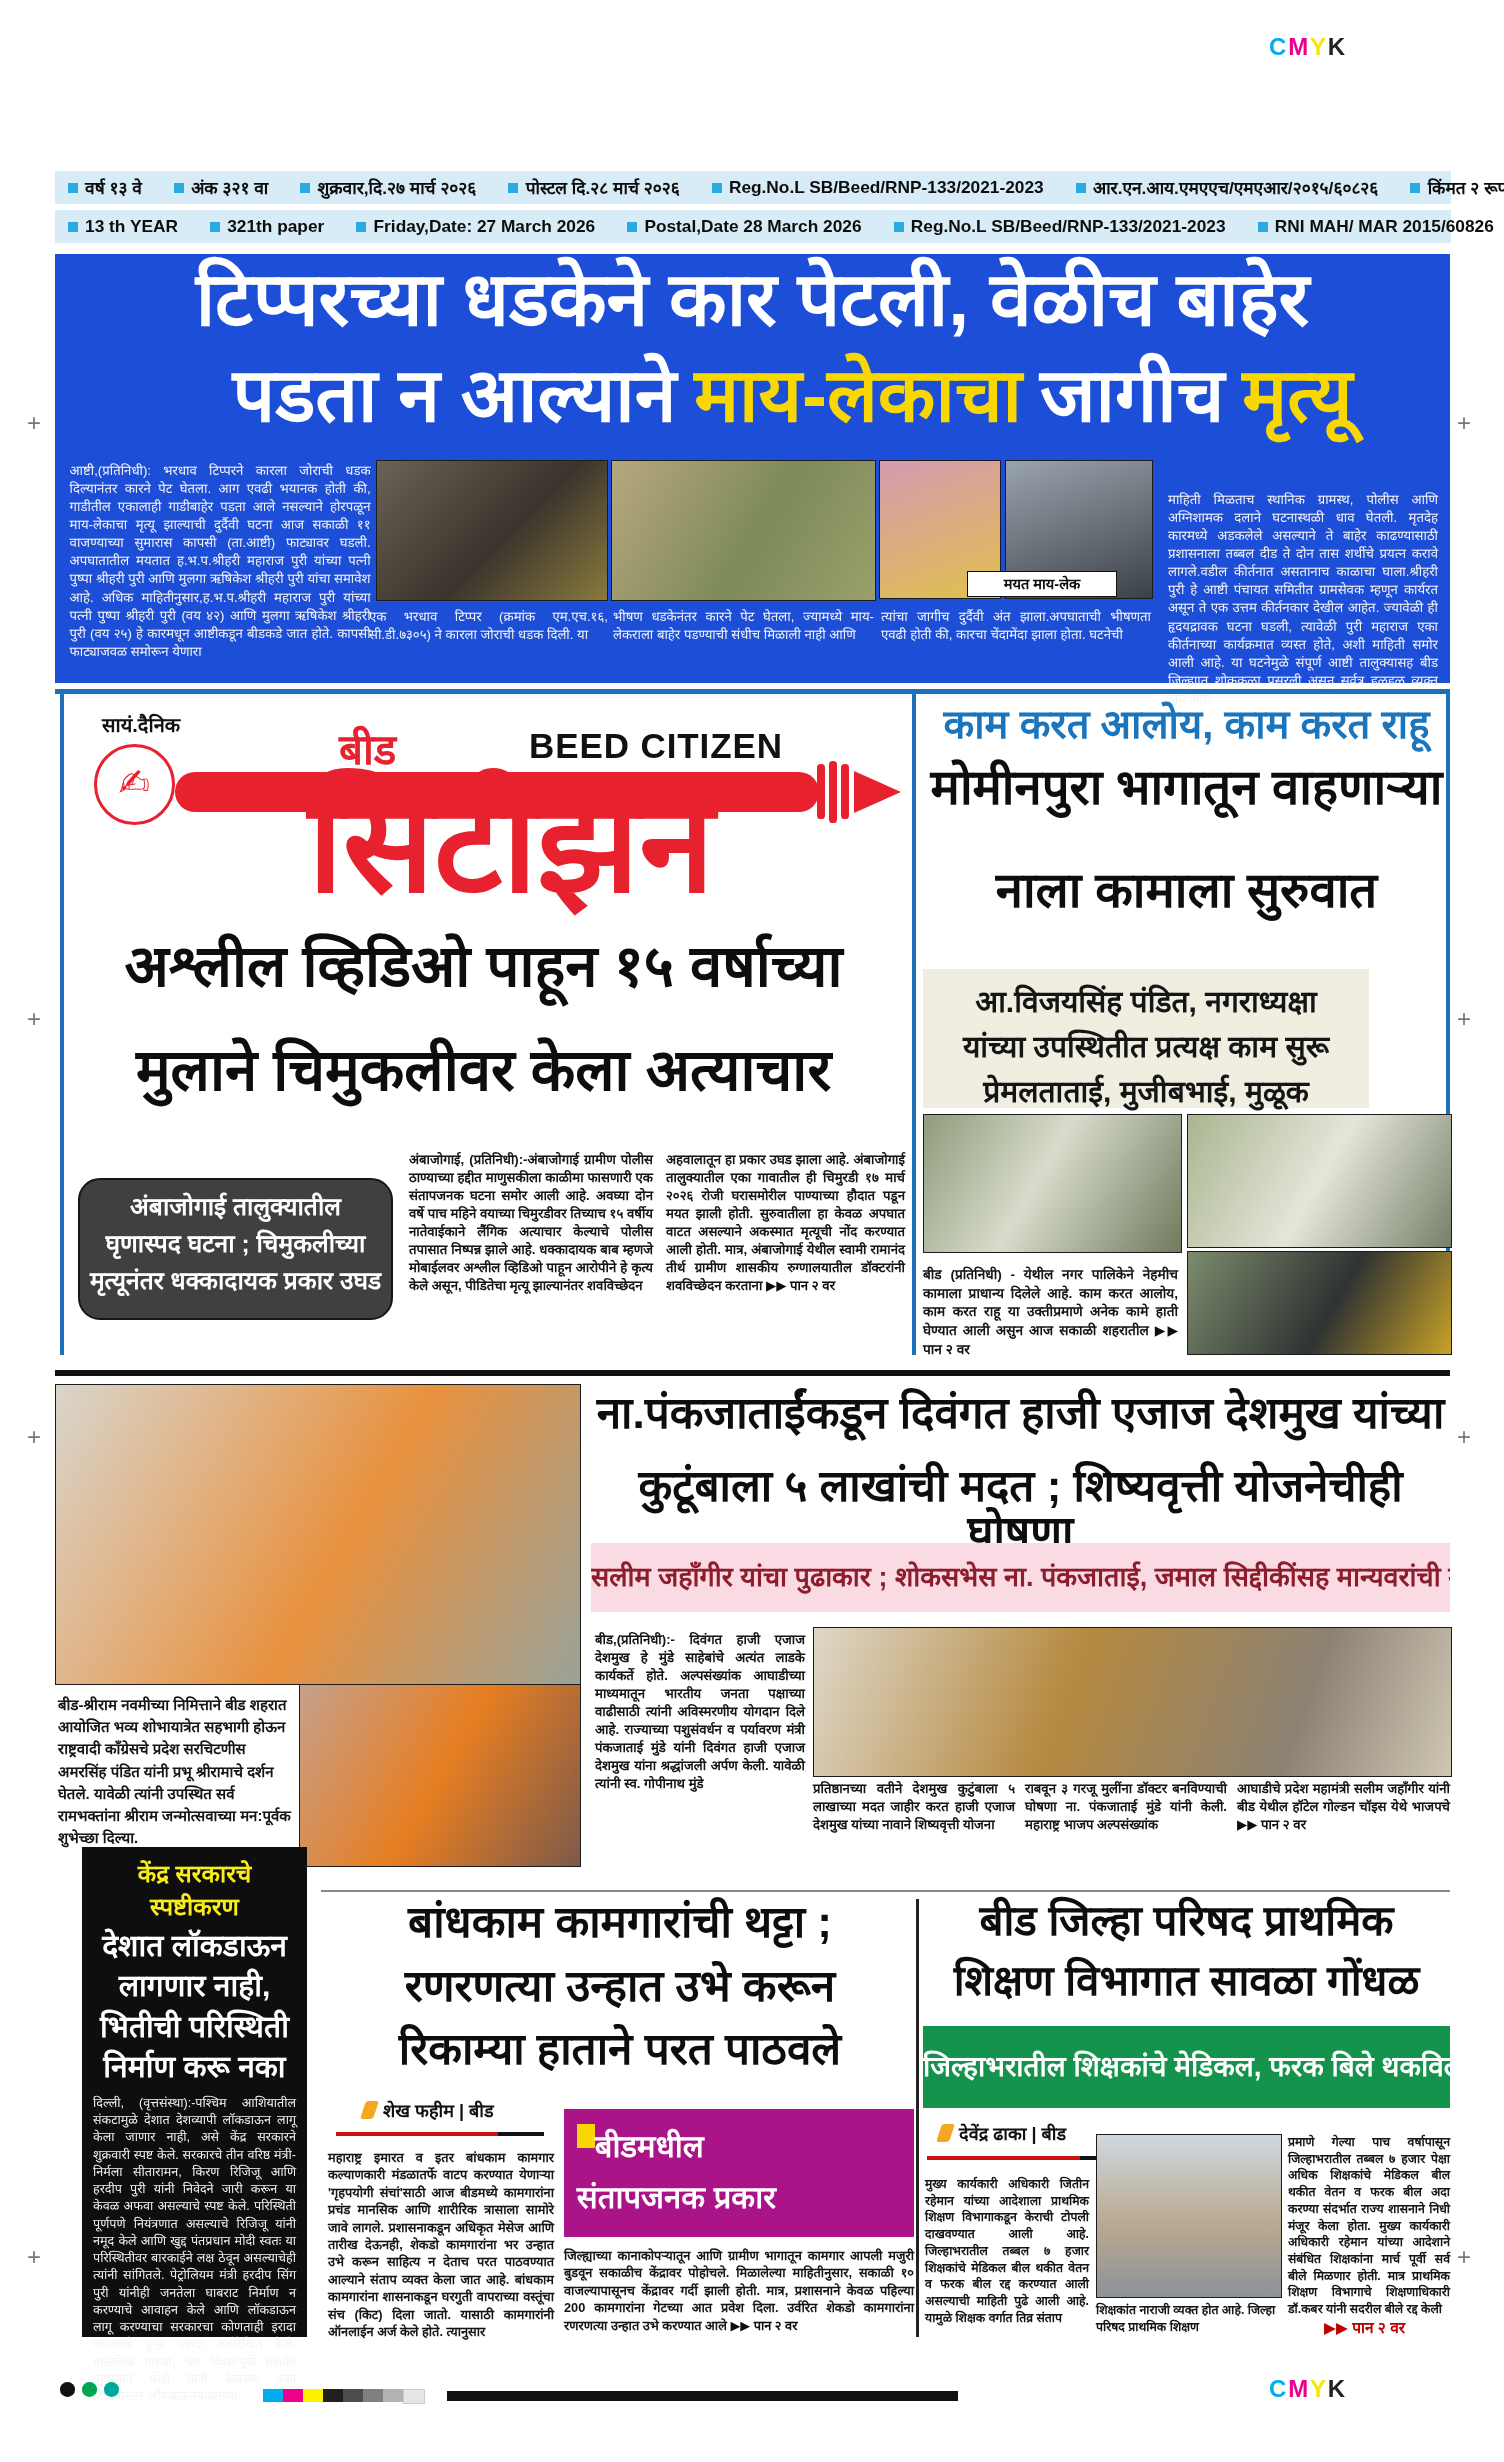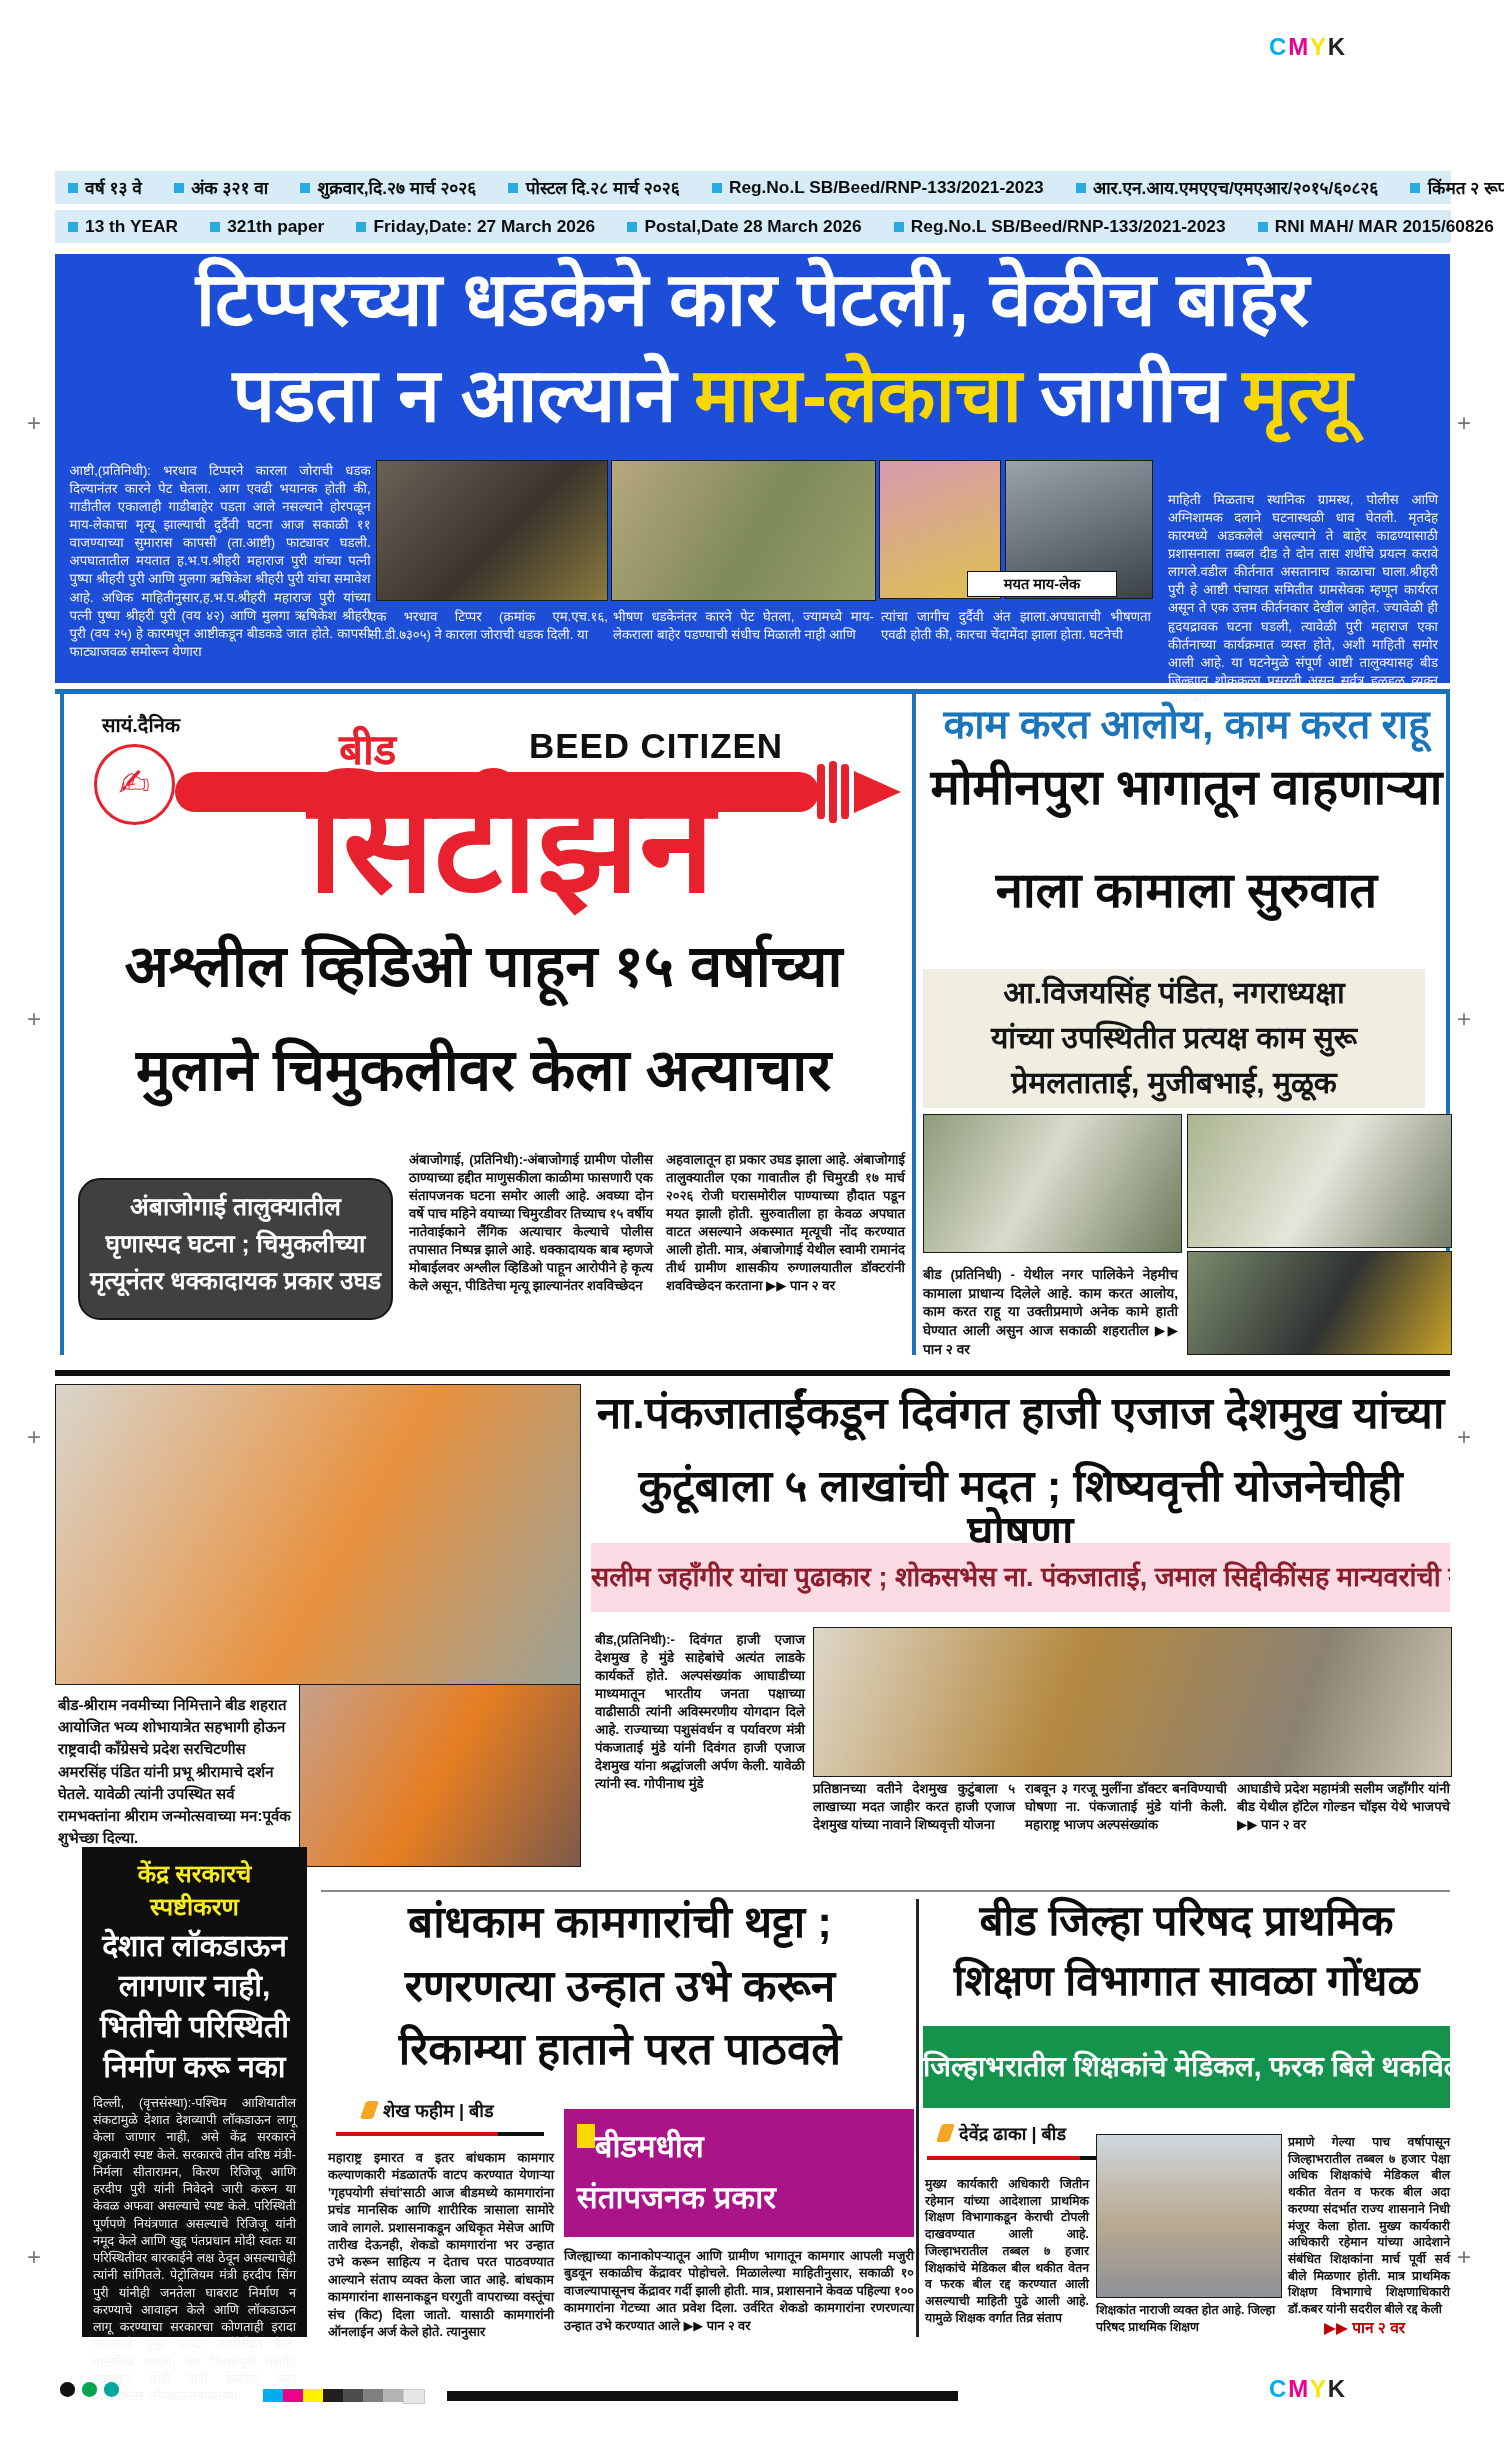--- a/index.html
+++ b/index.html
@@ -147,21 +147,21 @@
 </div>
 <div class="abs bodytxt" style="left:409px;top:1151px;width:244px;height:193px;">अंबाजोगाई, (प्रतिनिधी):-अंबाजोगाई ग्रामीण पोलीस ठाण्याच्या हद्दीत माणुसकीला काळीमा फासणारी एक संतापजनक घटना समोर आली आहे. अवघ्या दोन वर्षे पाच महिने वयाच्या चिमुरडीवर तिच्याच १५ वर्षीय नातेवाईकाने लैंगिक अत्याचार केल्याचे पोलीस तपासात निष्पन्न झाले आहे. धक्कादायक बाब म्हणजे मोबाईलवर अश्लील व्हिडिओ पाहून आरोपीने हे कृत्य केले असून, पीडितेचा मृत्यू झाल्यानंतर शवविच्छेदन</div>
 <div class="abs bodytxt" style="left:666px;top:1151px;width:239px;height:193px;">
   <span>अहवालातून हा प्रकार उघड झाला आहे. अंबाजोगाई तालुक्यातील एका गावातील ही चिमुरडी १७ मार्च २०२६ रोजी घरासमोरील पाण्याच्या हौदात पडून मयत झाली होती. सुरुवातीला हा केवळ अपघात वाटत असल्याने अकस्मात मृत्यूची नोंद करण्यात आली होती. मात्र, अंबाजोगाई येथील स्वामी रामानंद तीर्थ ग्रामीण शासकीय रुग्णालयातील डॉक्टरांनी शवविच्छेदन करताना</span>
   <span class="jump">▶▶ पान २ वर</span>
 </div>
 
 <div class="abs ctr" style="left:923px;top:702px;width:527px;font-size:40px;font-weight:800;color:#1b75bc;line-height:1.1;">काम करत आलोय, काम करत राहू</div>
 <div class="abs ctr hl" style="left:923px;top:762px;width:527px;font-size:49px;">मोमीनपुरा भागातून वाहणाऱ्या</div>
 <div class="abs ctr hl" style="left:923px;top:865px;width:527px;font-size:49px;">नाला कामाला सुरुवात</div>
-<div class="abs ctr" style="left:923px;top:969px;width:502px;height:139px;background:#efeee1;font-size:30px;font-weight:800;color:#151515;line-height:1.5;padding-top:1px;box-sizing:border-box;">
+<div class="abs ctr" style="left:923px;top:969px;width:446px;height:139px;background:#efeee1;font-size:30px;font-weight:800;color:#151515;line-height:1.5;padding-top:10px;box-sizing:border-box;">
   <div>आ.विजयसिंह पंडित, नगराध्यक्षा</div>
   <div>यांच्या उपस्थितीत प्रत्यक्ष काम सुरू</div>
   <div>प्रेमलताताई, मुजीबभाई, मुळूक</div>
 </div>
 <div class="abs photo" style="left:923px;top:1114px;width:257px;height:137px;background:linear-gradient(120deg,#8f9b7a,#d8dccc 45%,#6f7b5e);"></div>
 <div class="abs photo" style="left:1187px;top:1114px;width:263px;height:132px;background:linear-gradient(120deg,#aab58f,#e4e6da 50%,#77806a);"></div>
 <div class="abs photo" style="left:1187px;top:1251px;width:263px;height:102px;background:linear-gradient(120deg,#7c8b6d,#2f3332 55%,#c9a227);"></div>
 <div class="abs bodytxt" style="left:923px;top:1266px;width:255px;height:89px;font-size:13.7px;">
   <span>बीड (प्रतिनिधी) - येथील नगर पालिकेने नेहमीच कामाला प्राधान्य दिलेले आहे. काम करत आलोय, काम करत राहू या उक्तीप्रमाणे अनेक कामे हाती घेण्यात आली असुन आज सकाळी शहरातील</span>
   <span class="jump">▶▶ पान २ वर</span>
@@ -215,21 +215,21 @@
 <div class="abs rule-rb" style="left:336px;top:2132px;width:208px;height:3.6px;"></div>
 <div class="abs" style="left:564px;top:2109px;width:350px;height:128px;background:#ab1388;color:#fff;font-weight:800;font-size:31px;padding:14.6px 12.8px;box-sizing:border-box;">
   <div style="display:flex;">
     <span style="width:18px;height:24px;background:#f8d800;display:inline-block;"></span>
     <span>बीडमधील</span>
   </div>
   <div style="margin-top:9px;">संतापजनक प्रकार</div>
 </div>
 <div class="abs bodytxt" style="left:328px;top:2149px;width:226px;height:188px;font-size:12.8px;">महाराष्ट्र इमारत व इतर बांधकाम कामगार कल्याणकारी मंडळातर्फे वाटप करण्यात येणाऱ्या 'गृहपयोगी संचां'साठी आज बीडमध्ये कामगारांना प्रचंड मानसिक आणि शारीरिक त्रासाला सामोरे जावे लागले. प्रशासनाकडून अधिकृत मेसेज आणि तारीख देऊनही, शेकडो कामगारांना भर उन्हात उभे करून साहित्य न देताच परत पाठवण्यात आल्याने संताप व्यक्त केला जात आहे. बांधकाम कामगारांना शासनाकडून घरगुती वापराच्या वस्तूंचा संच (किट) दिला जातो. यासाठी कामगारांनी ऑनलाईन अर्ज केले होते. त्यानुसार</div>
 <div class="abs bodytxt" style="left:564px;top:2247px;width:350px;height:89px;font-size:12.8px;">
-  <span>जिल्ह्याच्या कानाकोपऱ्यातून आणि ग्रामीण भागातून कामगार आपली मजुरी बुडवून सकाळीच केंद्रावर पोहोचले. मिळालेल्या माहितीनुसार, सकाळी १० वाजल्यापासूनच केंद्रावर गर्दी झाली होती. मात्र, प्रशासनाने केवळ पहिल्या १०० कामगारांना गेटच्या आत प्रवेश दिला. उर्वरित शेकडो कामगारांना रणरणत्या उन्हात उभे करण्यात आले</span>
+  <span>जिल्ह्याच्या कानाकोपऱ्यातून आणि ग्रामीण भागातून कामगार आपली मजुरी बुडवून सकाळीच केंद्रावर पोहोचले. मिळालेल्या माहितीनुसार, सकाळी १० वाजल्यापासूनच केंद्रावर गर्दी झाली होती. मात्र, प्रशासनाने केवळ पहिल्या 200 कामगारांना गेटच्या आत प्रवेश दिला. उर्वरित शेकडो कामगारांना रणरणत्या उन्हात उभे करण्यात आले</span>
   <span class="jump">▶▶ पान २ वर</span>
 </div>
 
 <div class="abs ctr hl" style="left:923px;top:1899px;width:527px;font-size:42px;">बीड जिल्हा परिषद प्राथमिक</div>
 <div class="abs ctr hl" style="left:923px;top:1959px;width:527px;font-size:42px;">शिक्षण विभागात सावळा गोंधळ</div>
 <div class="abs ctr" style="left:923px;top:2026px;width:527px;height:82px;background:#13934b;color:#fff;font-size:28px;font-weight:800;line-height:82px;white-space:nowrap;overflow:hidden;">जिल्हाभरातील शिक्षकांचे मेडिकल, फरक बिले थकविले</div>
 <div class="abs byline-wrap" style="left:939px;top:2121px;">
   <span class="pen-chip"></span>
   <span style="font-size:18px;font-weight:800;color:#111;">देवेंद्र ढाका | बीड</span>
 </div>

